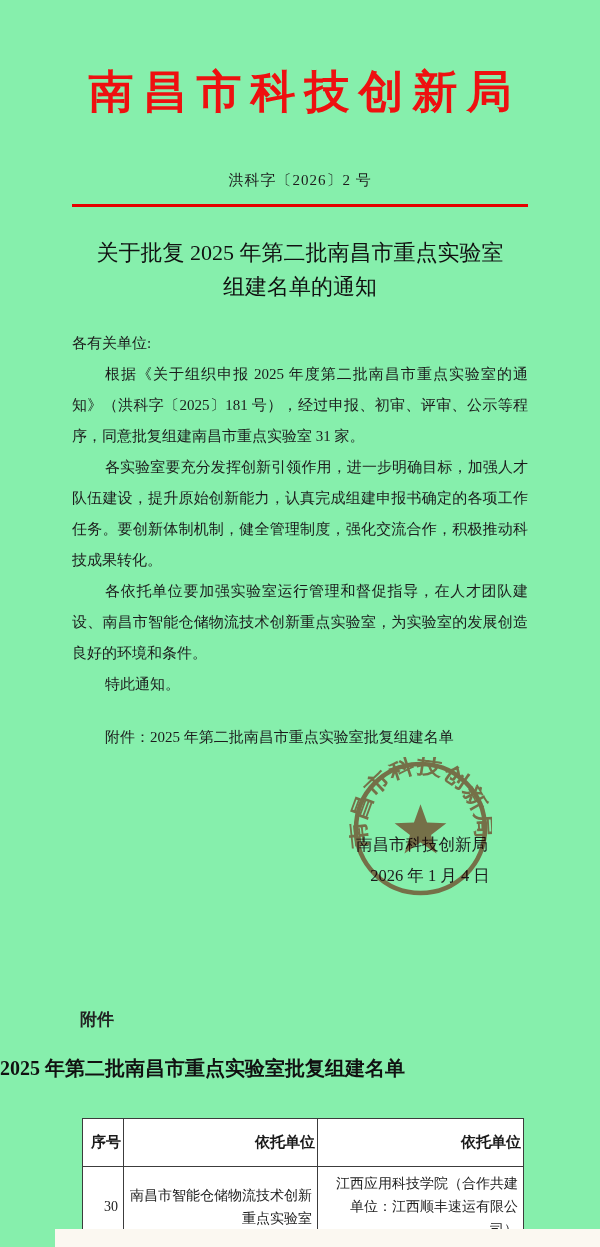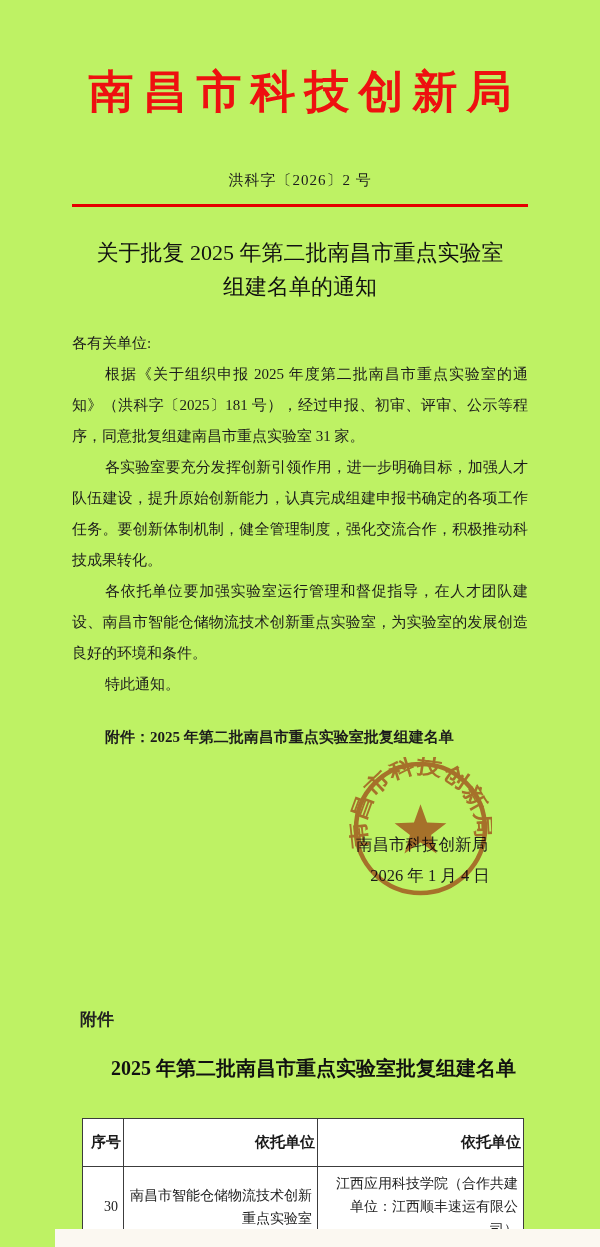--- a/index.html
+++ b/index.html
@@ -1,45 +1,45 @@
 <!DOCTYPE html>
 <html><head>
 <meta charset="utf-8">
 <style>
   html,body { margin:0; padding:0; background:#ffffff; }
   .page {
     position:relative; width:600px; height:1247px; overflow:hidden;
-    background:#bef264; color:#1c1c1c;
+    background:#86efac; color:#1c1c1c;
     font-family:"Liberation Serif","DejaVu Serif",serif;
   }
   .agency-name {
     padding-top:64px; text-align:center; font-weight:700;
     font-size:45px; line-height:56px; letter-spacing:9px; text-indent:9px;
     color:#ee1010; white-space:nowrap;
   }
   .doc-number { margin-top:48px; text-align:center; font-size:15px; line-height:24px; letter-spacing:1px; }
   .red-rule { margin:12px 72px 0 72px; height:3px; background:#e60000; }
   .doc-title { margin-top:29px; text-align:center; font-weight:400; font-size:22px; line-height:34px; color:#111; }
   .body-text { margin:24px 72px 0 72px; font-size:15px; line-height:31px; text-align:justify; }
   .salutation { margin:0; }
   .para { margin:0; text-indent:33px; }
-  .attach-note { margin-top:22px; text-indent:33px;font-weight:bold; }
+  .attach-note { margin-top:22px; text-indent:33px; }
   .sign-agency, .sign-date {
     position:absolute; left:242px; width:360px; text-align:center;
     font-size:16.5px; line-height:26px; color:#1c1c1c;
   }
   .sign-agency { top:832px; }
   .sign-date   { top:863px; left:250px; }
   .seal {
     position:absolute; top:757px; left:349px; width:143px; height:143px;
     opacity:.82; mix-blend-mode:multiply; pointer-events:none;
   }
   .appendix { position:absolute; top:1008px; left:0; width:516px; }
   .appendix-label { margin-left:80px; font-weight:700; font-size:17px; line-height:24px; color:#222; }
-  .appendix-title { margin-top:21px; text-align:right; font-weight:700; font-size:20px; line-height:30px; color:#111; }
+  .appendix-title { margin-top:21px; text-align:left; font-weight:700; font-size:20px; line-height:30px; color:#111; }
   table.roster { margin:35px 0 0 82px; border-collapse:collapse; table-layout:fixed; width:441px; }
   .roster th, .roster td { border:1px solid #3c3c3c; text-align:right; vertical-align:middle; background:#fff; }
   .roster th { font-size:15px; font-weight:700; padding:14px 2px; color:#1a1a1a; }
   .roster td { font-size:14px; line-height:23px; padding:5px 5px; color:#222; }
   .page-edge { position:absolute; left:55px; right:0; bottom:0; height:18px; background:#fbf8f1; }
 </style>
 </head>
 <body>
 
 <div class="page">

